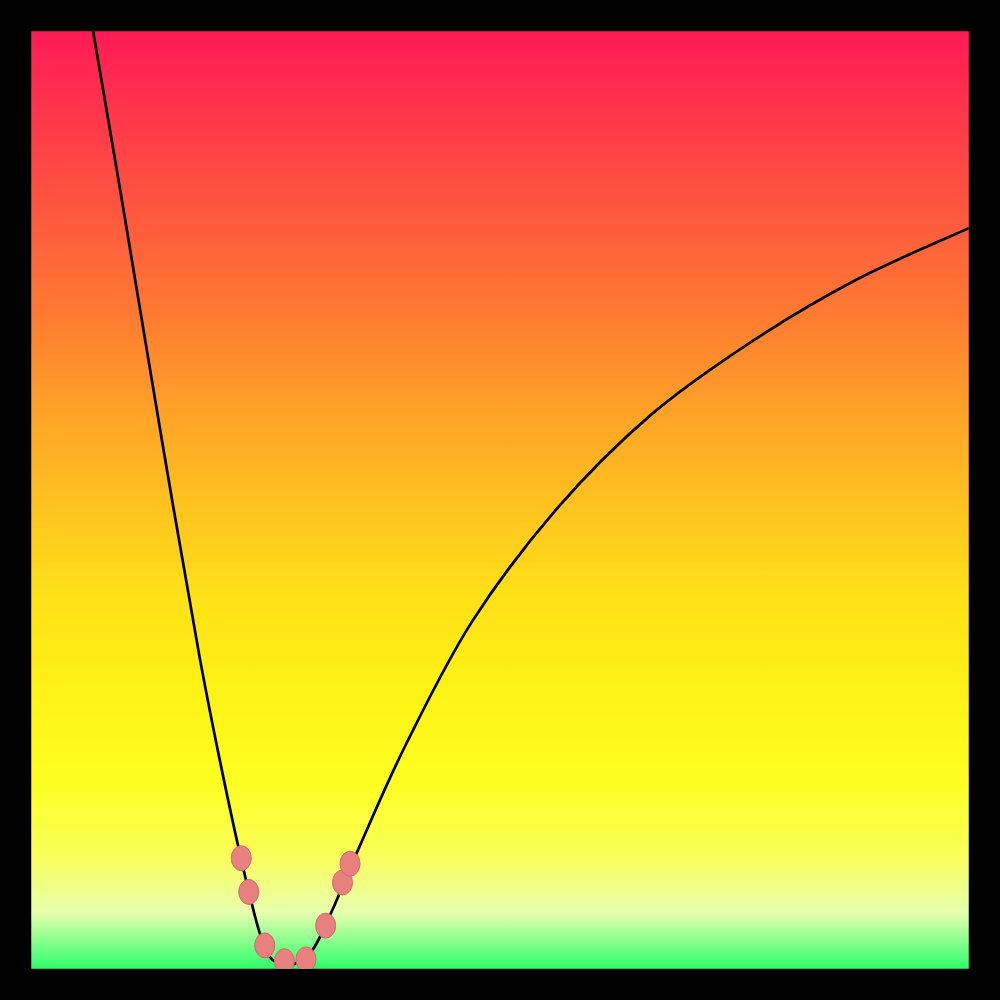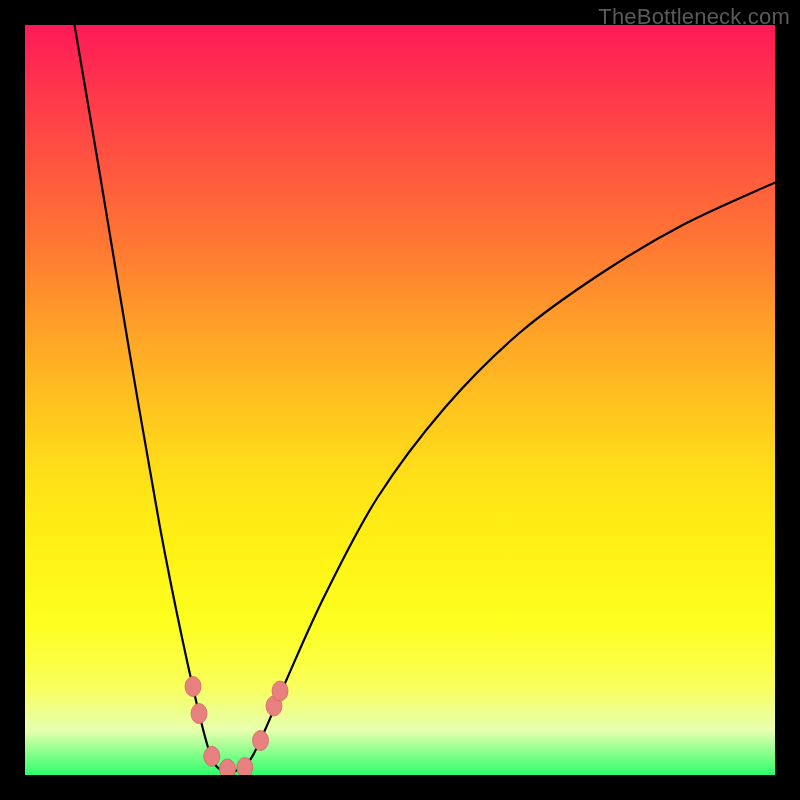--- a/index.html
+++ b/index.html
@@ -78,14 +78,13 @@
           <ellipse cx="174.0" cy="688.5" rx="8" ry="10" class="bead"></ellipse>
           <ellipse cx="186.8" cy="731.3" rx="8" ry="10" class="bead"></ellipse>
           <ellipse cx="202.5" cy="744.0" rx="8" ry="10" class="bead"></ellipse>
           <ellipse cx="219.8" cy="742.5" rx="8" ry="10" class="bead"></ellipse>
           <ellipse cx="235.5" cy="715.5" rx="8" ry="10" class="bead"></ellipse>
           <ellipse cx="249.0" cy="681.0" rx="8" ry="10" class="bead"></ellipse>
           <ellipse cx="255.0" cy="666.0" rx="8" ry="10" class="bead"></ellipse>
         </g>
     </svg>
   </div>
-  <div class="watermark">TheBottleneck.com</div>
 </div>
 
 </body></html>

